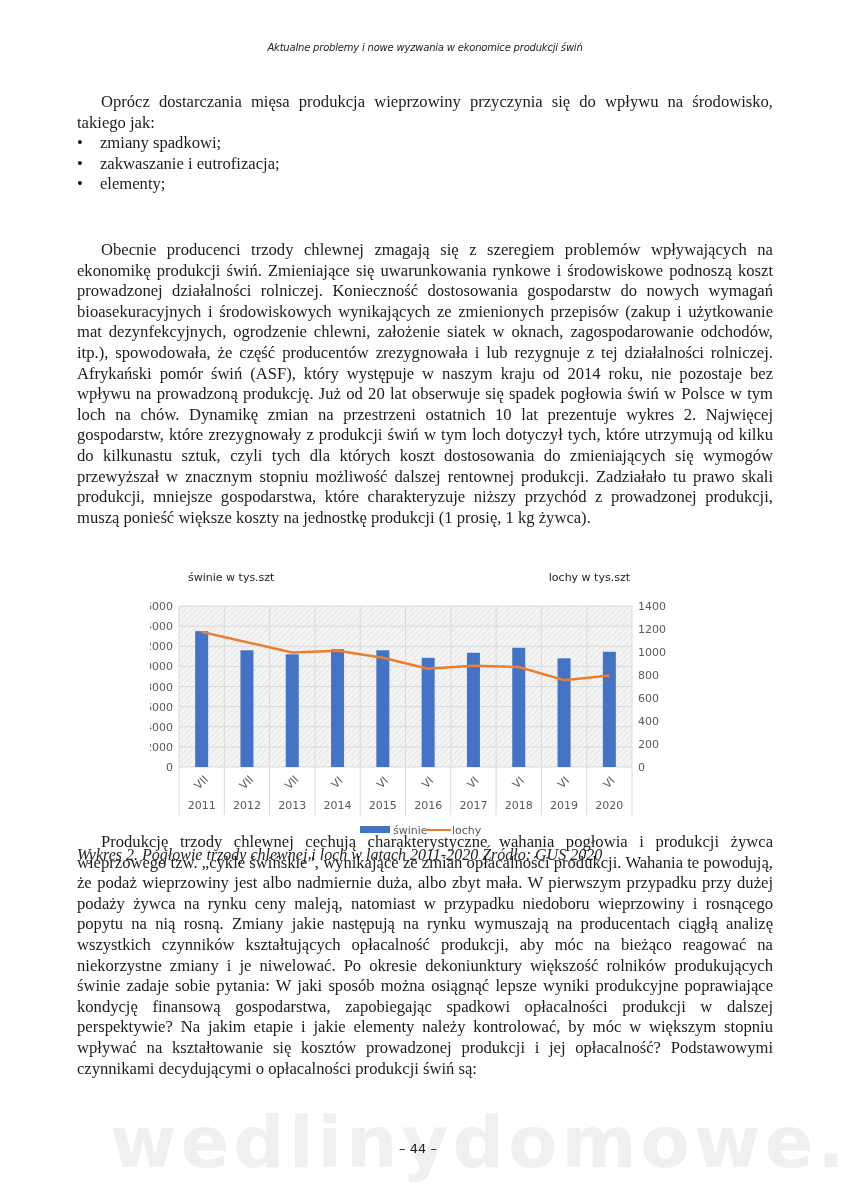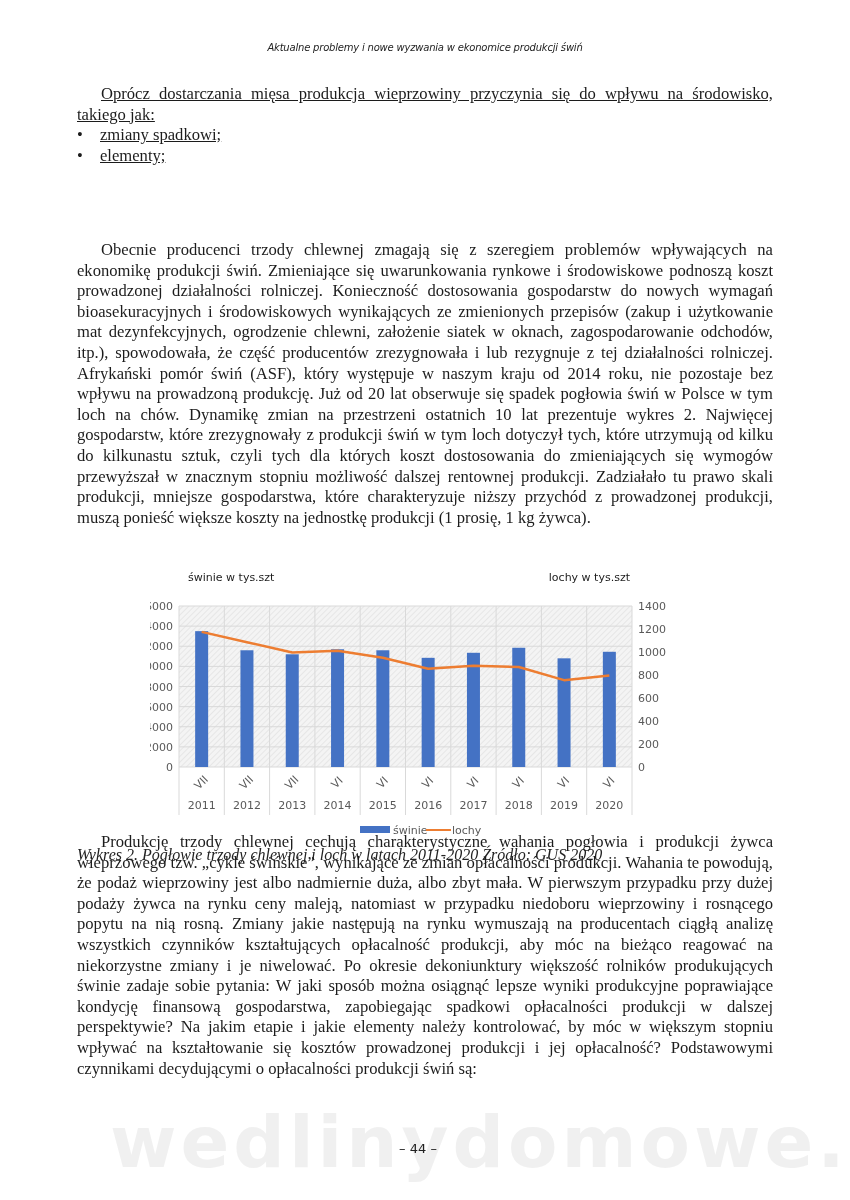--- a/index.html
+++ b/index.html
@@ -3,39 +3,40 @@
 <meta charset="utf-8">
 <style>
   html, body { margin: 0; padding: 0; }
   body { width: 850px; height: 1200px; background: #ffffff; position: relative; overflow: hidden; color: #1c1c1c; }
   .header { position: absolute; top: 42px; left: 0; width: 850px; text-align: center; font-family: "DejaVu Sans", sans-serif; font-style: italic; font-size: 10px; color: #222; letter-spacing: -0.2px; }
   .text { position: absolute; left: 77px; width: 696px; font-family: "Liberation Serif", serif; font-size: 16.6px; line-height: 20.6px; text-align: justify; }
   .text p { margin: 0; text-indent: 24px; }
   .bullets { list-style: none; margin: 0; padding: 0; }
   .bullets li { position: relative; padding-left: 23px; }
   .bullets li::before { content: "\2022"; position: absolute; left: 0; top: 0; }
-  #p1 { top: 84px; text-decoration: underline; }
+  #p1 { top: 92px; }
   #p2 { top: 240px; }
   #p3 { top: 832px; }
   .caption { position: absolute; top: 846px; left: 77px; font-family: "Liberation Serif", serif; font-style: italic; font-size: 16px; color: #222; }
   .page-num { position: absolute; top: 1141px; left: 0; width: 836px; text-align: center; font-family: "DejaVu Sans", sans-serif; font-size: 13px; color: #222; }
   .watermark { position: absolute; top: 1100px; left: 110px; font-family: "DejaVu Sans", sans-serif; font-weight: bold; font-size: 72px; color: rgba(200,200,200,0.28); letter-spacing: 4px; pointer-events: none; }
   #chart { position: absolute; left: 150px; top: 565px; }
   .axis-text { font-family: "DejaVu Sans", sans-serif; font-size: 11px; fill: #595959; }
   .axis-title { font-family: "DejaVu Sans", sans-serif; font-size: 11px; fill: #1c1c1c; }
 </style>
 </head>
 <body>
 
 <div class="header">Aktualne problemy i nowe wyzwania w ekonomice produkcji świń</div>
 
 <div class="text" id="p1">
   <p>Oprócz dostarczania mięsa produkcja wieprzowiny przyczynia się do wpływu na środowisko, takiego jak:</p>
   <ul class="bullets">
     <li>zmiany spadkowi;</li>
+    <li>zakwaszanie i eutrofizacja;</li>
     <li>elementy;</li>
   </ul>
 </div>
 
 <div class="text" id="p2">
   <p>Obecnie producenci trzody chlewnej zmagają się z szeregiem problemów wpływających na ekonomikę produkcji świń. Zmieniające się uwarunkowania rynkowe i środowiskowe podnoszą koszt prowadzonej działalności rolniczej. Konieczność dostosowania gospodarstw do nowych wymagań bioasekuracyjnych i środowiskowych wynikających ze zmienionych przepisów (zakup i użytkowanie mat dezynfekcyjnych, ogrodzenie chlewni, założenie siatek w oknach, zagospodarowanie odchodów, itp.), spowodowała, że część producentów zrezygnowała i lub rezygnuje z tej działalności rolniczej. Afrykański pomór świń (ASF), który występuje w naszym kraju od 2014 roku, nie pozostaje bez wpływu na prowadzoną produkcję. Już od 20 lat obserwuje się spadek pogłowia świń w Polsce w tym loch na chów. Dynamikę zmian na przestrzeni ostatnich 10 lat prezentuje wykres 2. Najwięcej gospodarstw, które zrezygnowały z produkcji świń w tym loch dotyczył tych, które utrzymują od kilku do kilkunastu sztuk, czyli tych dla których koszt dostosowania do zmieniających się wymogów przewyższał w znacznym stopniu możliwość dalszej rentownej produkcji. Zadziałało tu prawo skali produkcji, mniejsze gospodarstwa, które charakteryzuje niższy przychód z prowadzonej produkcji, muszą ponieść większe koszty na jednostkę produkcji (1 prosię, 1 kg żywca).</p>
 </div>
 
 <svg id="chart" width="550" height="280">
   <defs>

